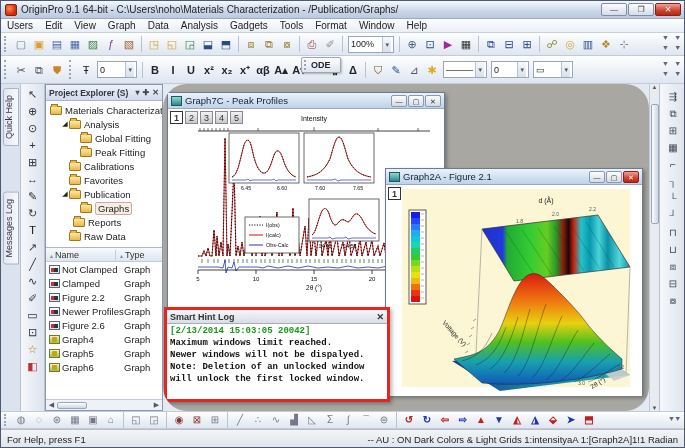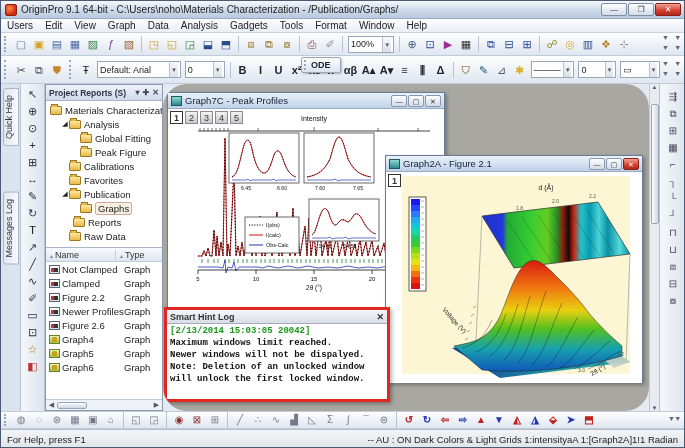--- a/index.html
+++ b/index.html
@@ -219,24 +219,20 @@
 
   <div class="tbar tbar2">
     <span class="grip"></span>
     <span style="display:flex;align-items:center;">
         <span class="ticon" style="color: rgb(85, 85, 102);">✂</span>
         <span class="ticon" style="color: rgb(85, 85, 102);">⧉</span>
         <span class="ticon" style="color: rgb(200, 134, 42);">⛊</span>
       </span>
     <span class="grip"></span>
     <span class="ticon" style="color:#223;">Ŧ</span>
-    <span class="combo" style="width:84px">
-      <span>Default: Arial</span>
-      <span class="arr">▾</span>
-    </span>
     <span class="combo" style="width:40px">
       <span>0</span>
       <span class="arr">▾</span>
     </span>
     <span class="tsep"></span>
     <span style="display:flex;align-items:center;font-weight:bold;">
         <span class="ticon" style="color: rgb(34, 34, 51);">B</span>
         <span class="ticon" style="color: rgb(34, 34, 51);">I</span>
         <span class="ticon" style="color: rgb(34, 34, 51);">U</span>
         <span class="ticon" style="color: rgb(34, 34, 51);">x²</span>
@@ -296,21 +292,21 @@
         <span class="ticon" style="color: rgb(51, 51, 68);">∿</span>
         <span class="ticon" style="color: rgb(51, 51, 68);">✐</span>
         <span class="ticon" style="color: rgb(51, 51, 68);">▭</span>
         <span class="ticon" style="color: rgb(51, 51, 68);">⊡</span>
         <span class="ticon" style="color: rgb(184, 134, 42);">☆</span>
         <span class="ticon" style="color: rgb(192, 48, 48);">◧</span>
       </div>
 
     <div class="pe">
       <div class="pehead">
-        <span>Project Reports (S)</span>
+        <span>Project Explorer (S)</span>
         <span class="hicons">
           <span>▾</span>
           <span>✚</span>
           <span>✕</span>
         </span>
       </div>
       <div class="tree" id="tree">
           <div class="titem" style="padding-left: 4px;">
             <span class="tarrow"></span>
             <span class="folder"></span>
@@ -322,21 +318,21 @@
             <span class="tlabel">Analysis</span>
           </div>
           <div class="titem" style="padding-left: 26px;">
             <span class="tarrow"></span>
             <span class="folder"></span>
             <span class="tlabel">Global Fitting</span>
           </div>
           <div class="titem" style="padding-left: 26px;">
             <span class="tarrow"></span>
             <span class="folder"></span>
-            <span class="tlabel">Peak Figure</span>
+            <span class="tlabel">Peak Fitting</span>
           </div>
           <div class="titem" style="padding-left: 15px;">
             <span class="tarrow"></span>
             <span class="folder"></span>
             <span class="tlabel">Calibrations</span>
           </div>
           <div class="titem" style="padding-left: 15px;">
             <span class="tarrow"></span>
             <span class="folder"></span>
             <span class="tlabel">Favorites</span>
@@ -493,21 +489,21 @@
               <text x="98" y="116" font-size="5.4" fill="#111">I(obs)</text>
               <path d="M81,124 H95" stroke="#cc1111" stroke-width="1"></path>
               <text x="98" y="126" font-size="5.4" fill="#111">I(calc)</text>
               <path d="M81,134 H95" stroke="#2233bb" stroke-width="1"></path>
               <text x="98" y="136" font-size="5.4" fill="#111">Obs-Calc</text>
             </g>
           </svg>
         </div>
       </div>
 
-      <div class="win" style="left:222px;top:71px;width:258px;height:228px;z-index:20;">
+      <div class="win" style="left:222px;top:84px;width:258px;height:228px;z-index:20;">
         <div class="wtitle">
           <span class="wtico"></span>
           <span>Graph2A - Figure 2.1</span>
           <span class="wtbtns">
             <span class="wtb">—</span>
             <span class="wtb">▢</span>
             <span class="wtb close-red">✕</span>
           </span>
         </div>
         <div style="position:relative;width:100%;height:211px;background:#fff;overflow:hidden;">

